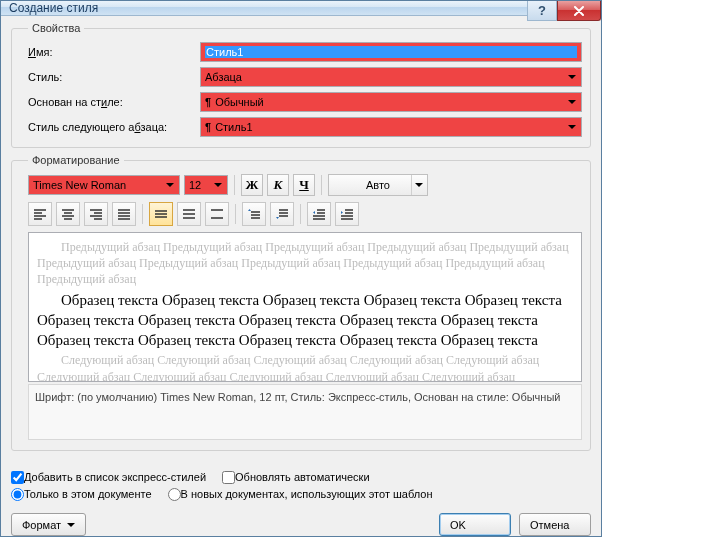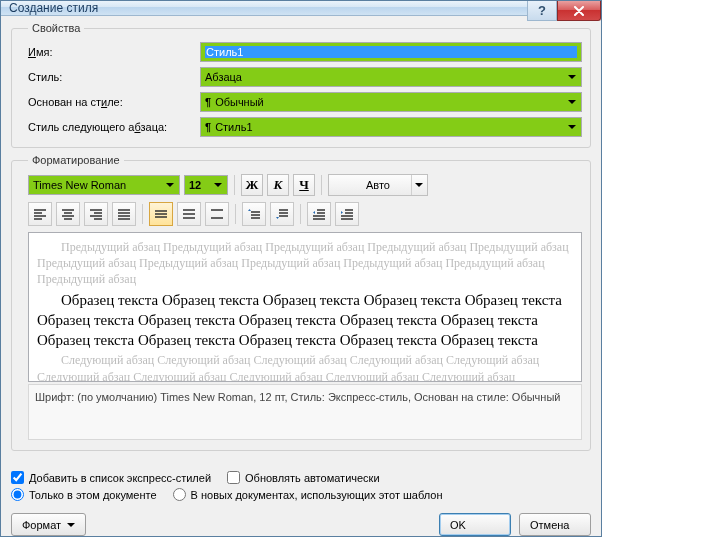--- a/index.html
+++ b/index.html
@@ -53,42 +53,42 @@
   margin-bottom: 6px;
 }
 fieldset.group legend { padding: 0 4px; color: #333; }
 
 .row { display:flex; align-items:center; margin-bottom: 5px; gap:4px; }
 .row .lbl { width: 168px; color:#000; }
 .row .lbl u { text-decoration: underline; }
 
 .textfield, .combo {
   height: 20px;
-  background: #84cc16;
+  background: #ef4444;
   border: 1px solid #abadb3;
   font: inherit;
   padding: 0 4px;
   display:flex; align-items:center;
 }
 .textfield { flex:1; }
 .textfield input { border:none; outline:none; font:inherit; width:100%; background:transparent; }
 .textfield input.sel { background:#3399ff; color:#fff; padding:0 1px; }
 
 .combo { flex:1; position:relative; padding-right: 18px; cursor:default; }
 .combo .arrow {
   position:absolute; right:1px; top:1px; bottom:1px; width:16px;
   display:flex; align-items:center; justify-content:center;
 }
 .tri-down { width:0; height:0; border-left:4px solid transparent; border-right:4px solid transparent; border-top:4px solid #000; }
 .pilcrow { font-weight:bold; margin-right:4px; }
 
 .toolbar { display:flex; align-items:center; gap:4px; margin-bottom:6px; }
 .combo.small { flex:none; }
 .fontname { width:152px; }
-.fontsize { width:44px;font-weight:bold; }
+.fontsize { width:44px; }
 .tbtn {
   width:22px; height:22px;
   border:1px solid #c0c0c0; background:linear-gradient(#fdfdfd,#ececec);
   display:flex; align-items:center; justify-content:center;
   font-family: "Times New Roman", serif;
   font-size: 13px;
   cursor:default;
 }
 .tbtn.bold { font-weight:bold; }
 .tbtn.italic { font-style:italic; font-weight:bold; }
@@ -115,21 +115,21 @@
 .preview .ghost { color:#bcbcbc; font-size:12px; line-height:1.35; }
 .preview .sample { color:#000; font-size:15px; line-height:1.35; margin:2px 0; }
 
 .desc {
   height:56px; border:1px solid #d8d8d8; background:#f8f8f8;
   padding:6px 6px; color:#444; margin-top:2px;
 }
 
 .opts { margin-top: 14px; }
 .optrow { display:flex; align-items:center; gap:16px; margin-bottom:4px; }
-.chk, .rad { display:flex; align-items:center; gap:5px; }
+.chk, .rad { display:flex; }
 .chk input, .rad input { margin:0; }
 
 .footer { display:flex; align-items:center; margin-top:auto; padding-top:8px; }
 .btn {
   height:23px; min-width:72px; padding:0 10px;
   border:1px solid #9e9e9e; background:linear-gradient(#fdfdfd,#e6e6e6);
   display:inline-flex; align-items:center; justify-content:flex-start; gap:6px;
   font:inherit; cursor:default; border-radius:3px;
 }
 .btn.default { border-color:#3c7fb1; box-shadow:0 0 0 1px #a3cdef inset; }

